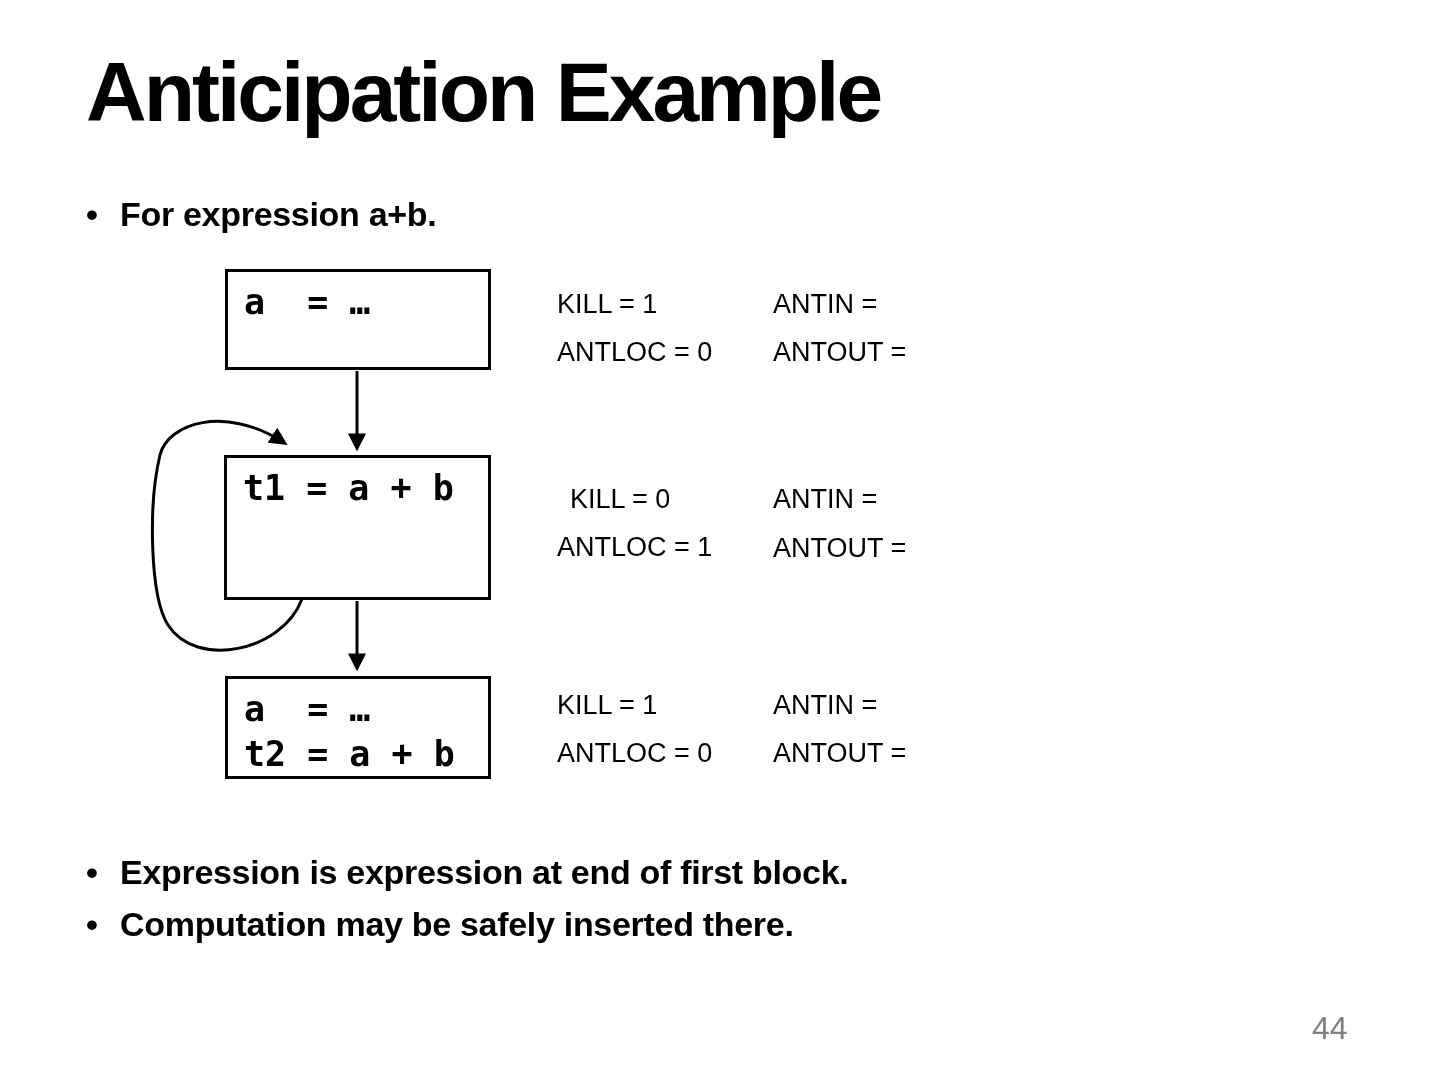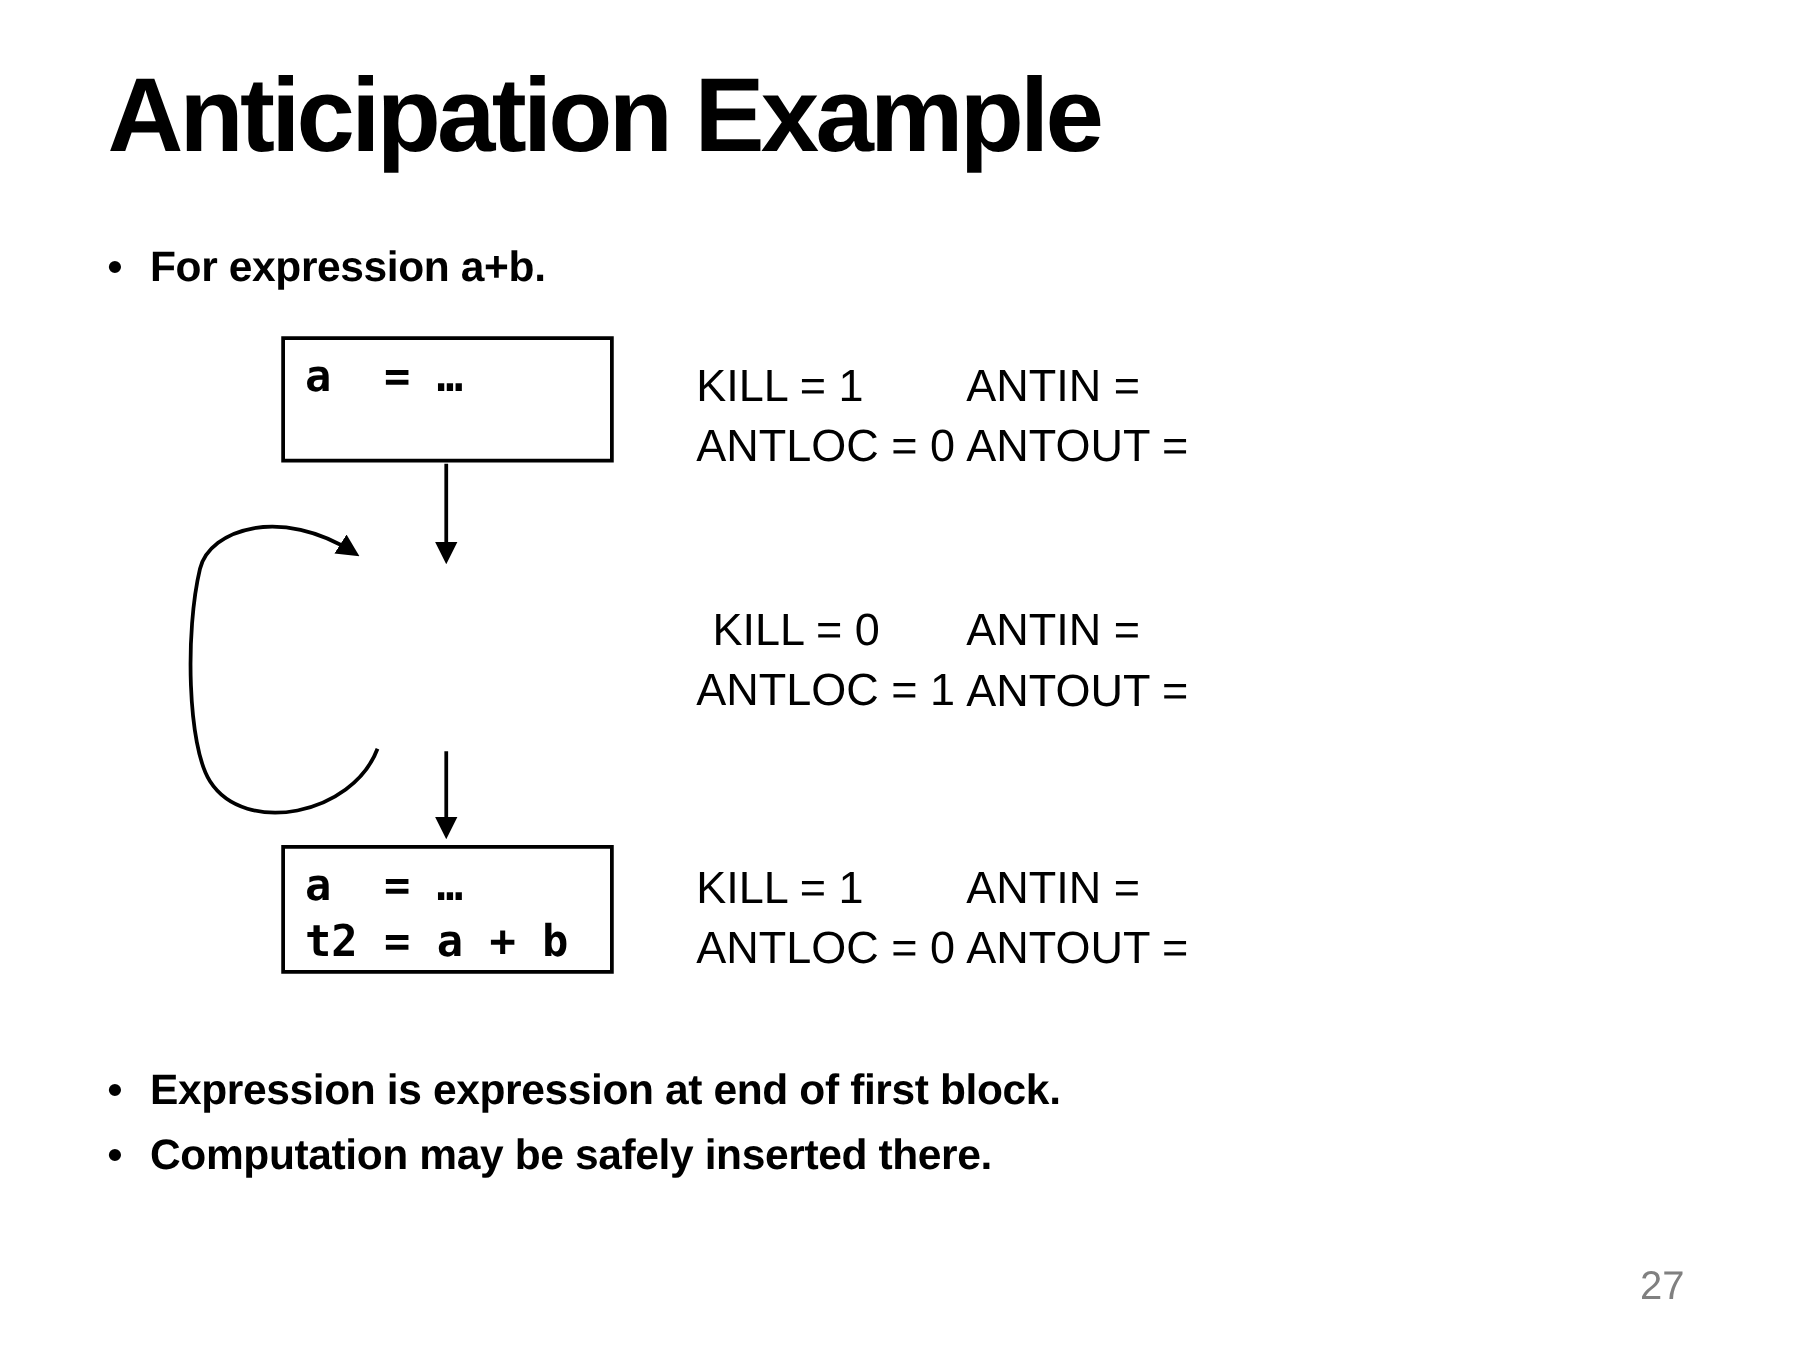--- a/index.html
+++ b/index.html
@@ -59,21 +59,21 @@
     font-weight: bold;
     font-size: 35px;
     line-height: 45px;
     white-space: pre;
     padding: 8px 0 0 16px;
   }
   .code + .code { padding-top: 0; }
 
   .label {
     position: absolute;
-    font-size: 36px;
+    font-size: 27px;
     line-height: 1;
     white-space: nowrap;
     color: #000000;
   }
 
   .page-num {
     position: absolute;
     left: 1312px;
     top: 1012px;
     font-size: 32px;
@@ -101,20 +101,23 @@
     </defs>
     <line x1="357" y1="371" x2="357" y2="446" stroke="#000000" stroke-width="3" marker-end="url(#ah)"></line>
     <line x1="357" y1="601" x2="357" y2="666" stroke="#000000" stroke-width="3" marker-end="url(#ah)"></line>
     <path d="M 302 599 C 282 652, 196 669, 168 625 C 150 597, 148 505, 160 455 C 168 423, 225 405, 283 442" fill="none" stroke="#000000" stroke-width="3" marker-end="url(#ah)"></path>
   </svg>
 
   <div class="block" id="block1">
     <div class="code">a  = …</div>
   </div>
 
+  <div class="block" id="block2">
+    <div class="code">t1 = a + b</div>
+  </div>
 
   <div class="block" id="block3">
     <div class="code">a  = …</div>
     <div class="code">t2 = a + b</div>
   </div>
 
   <span class="label" style="left:557px; top:291px;">KILL = 1</span>
   <span class="label" style="left:557px; top:339px;">ANTLOC = 0</span>
   <span class="label" style="left:773px; top:291px;">ANTIN =</span>
   <span class="label" style="left:773px; top:339px;">ANTOUT =</span>
@@ -132,15 +135,15 @@
   <div class="bullet" id="bullet-b1">
     <span class="dot">•</span>
     <span class="btext">Expression is expression at end of first block.</span>
   </div>
 
   <div class="bullet" id="bullet-b2">
     <span class="dot">•</span>
     <span class="btext">Computation may be safely inserted there.</span>
   </div>
 
-  <div class="page-num">27</div>
+  <div class="page-num">44</div>
 
 </div>
 
 </body></html>

